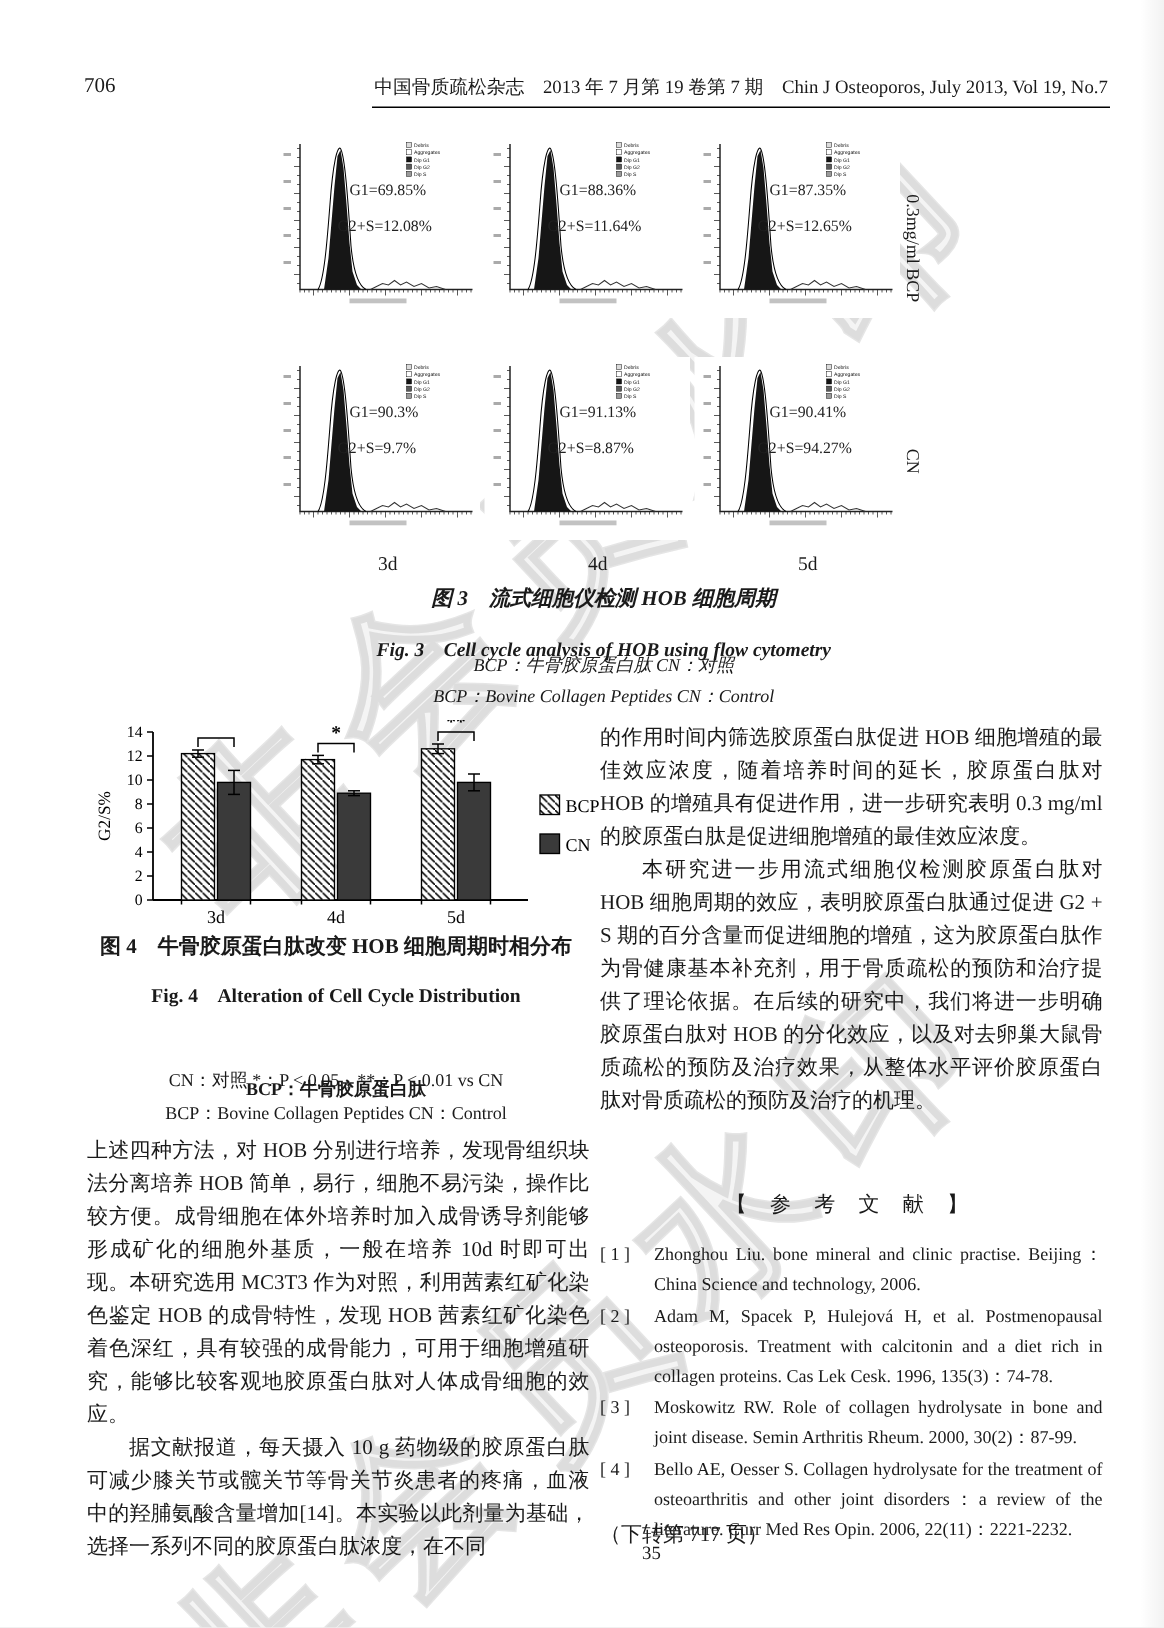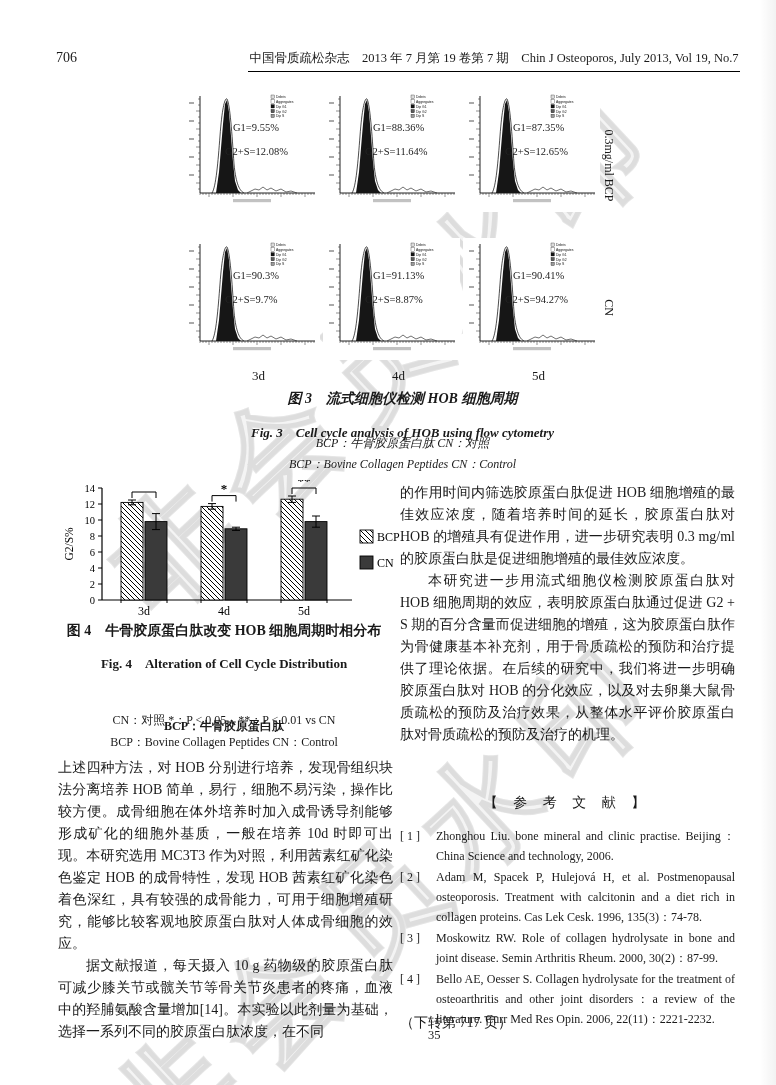--- a/index.html
+++ b/index.html
@@ -143,21 +143,21 @@
                 <rect x="0" y="4.8" width="3.4" height="3.4" fill="#ffffff" stroke="#000" stroke-width="0.3"></rect>
                 <text x="5" y="7.9" font-size="3.4" fill="#111" font-family="Liberation Sans, sans-serif">Aggregates</text>
                 <rect x="0" y="9.6" width="3.4" height="3.4" fill="#141414" stroke="#000" stroke-width="0.3"></rect>
                 <text x="5" y="12.7" font-size="3.4" fill="#111" font-family="Liberation Sans, sans-serif">Dip G1</text>
                 <rect x="0" y="14.399999999999999" width="3.4" height="3.4" fill="#5a5a5a" stroke="#000" stroke-width="0.3"></rect>
                 <text x="5" y="17.5" font-size="3.4" fill="#111" font-family="Liberation Sans, sans-serif">Dip G2</text>
                 <rect x="0" y="19.2" width="3.4" height="3.4" fill="#9a9a9a" stroke="#000" stroke-width="0.3"></rect>
                 <text x="5" y="22.3" font-size="3.4" fill="#111" font-family="Liberation Sans, sans-serif">Dip S</text>
               </g>
     </svg></div>
-        <div class="flow-overlay fo-g1">G1=9.55%</div>
+        <div class="flow-overlay fo-g1">G1=69.85%</div>
         <div class="flow-overlay fo-g2s">G2+S=12.08%</div>
       </div>
       <div class="flow-panel">
         <div class="flow-plot"><svg viewBox="0 0 137 122" width="137" height="122" xmlns="http://www.w3.org/2000/svg">
       <path d="M17,6 L17,103 L132,103" fill="none" stroke="#222" stroke-width="1"></path>
       <line x1="17" y1="103" x2="17" y2="105" stroke="#222" stroke-width="0.5"></line>
               <line x1="20" y1="103" x2="20" y2="105" stroke="#222" stroke-width="0.5"></line>
               <line x1="23" y1="103" x2="23" y2="105" stroke="#222" stroke-width="0.5"></line>
               <line x1="26" y1="103" x2="26" y2="107" stroke="#222" stroke-width="0.5"></line>
               <line x1="29" y1="103" x2="29" y2="105" stroke="#222" stroke-width="0.5"></line>

